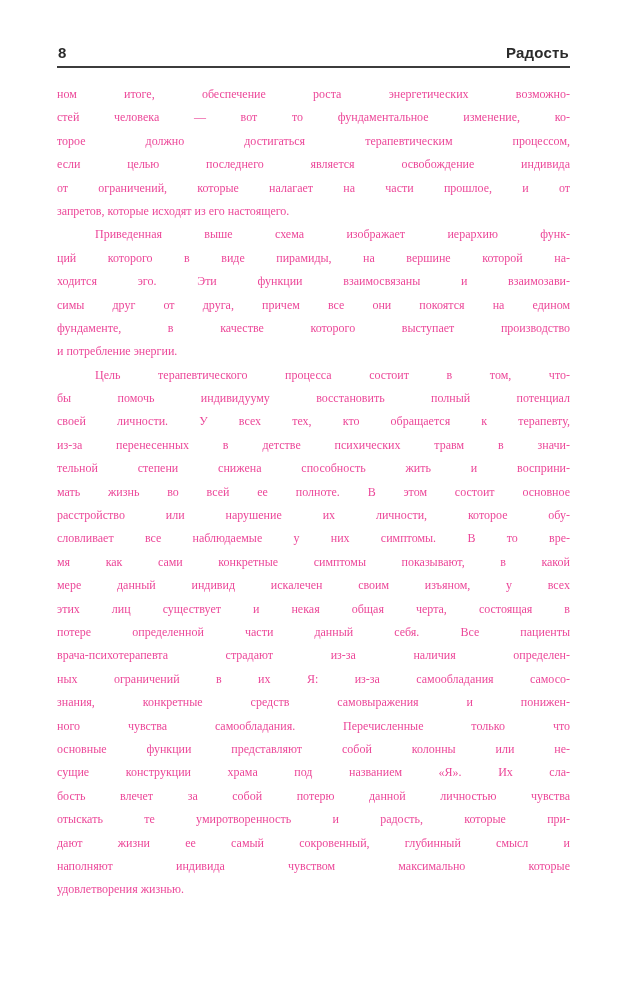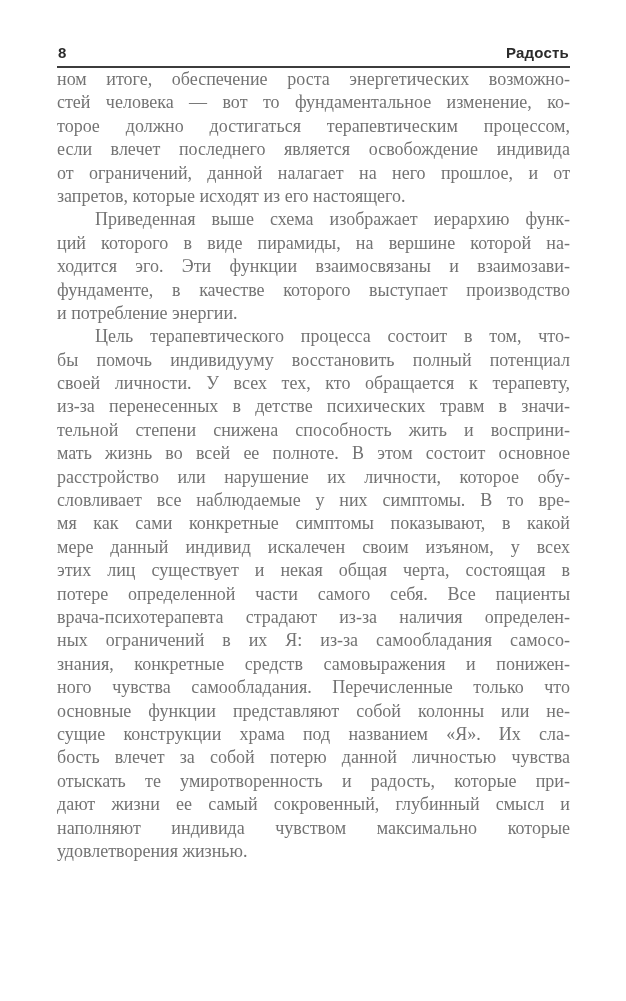--- a/index.html
+++ b/index.html
@@ -29,23 +29,24 @@
     font-weight: bold;
     font-size: 15px;
     letter-spacing: 0.2px;
     color: #2b2b2b;
     padding-bottom: 5px;
     border-bottom: 2px solid #3c3c3c;
   }
   .running-head .page-number { padding-left: 1px; }
   .running-head .running-title { padding-right: 1px; }
   .body-text {
-    font-size: 18px;
+    margin-top: 15px;
+    font-size: 12px;
     line-height: 23.4px;
-    color: #737373;
+    color: #ec4899;
   }
   .para { margin: 0; }
   .para .line {
     text-align: justify;
     text-align-last: justify;
     height: 23.4px;
     overflow: hidden;
     white-space: normal;
   }
   .para .line.no-stretch { text-align-last: left; }
@@ -58,44 +59,45 @@
   <div class="content">
     <div class="running-head">
       <span class="page-number">8</span>
       <span class="running-title">Радость</span>
     </div>
     <div class="body-text">
         <div class="para">
           <div class="line">ном итоге, обеспечение роста энергетических возможно-</div>
           <div class="line">стей человека — вот то фундаментальное изменение, ко-</div>
           <div class="line">торое должно достигаться терапевтическим процессом,</div>
-          <div class="line">если влечет последнего является освобождение индивида</div>
-          <div class="line">от ограничений, данной налагает на него прошлое, и от</div>
+          <div class="line">если целью последнего является освобождение индивида</div>
+          <div class="line">от ограничений, которые налагает на части прошлое, и от</div>
           <div class="line no-stretch">запретов, которые исходят из его настоящего.</div>
         </div>
         <div class="para indent">
           <div class="line">Приведенная выше схема изображает иерархию функ-</div>
           <div class="line">ций которого в виде пирамиды, на вершине которой на-</div>
           <div class="line">ходится эго. Эти функции взаимосвязаны и взаимозави-</div>
+          <div class="line">симы друг от друга, причем все они покоятся на едином</div>
           <div class="line">фундаменте, в качестве которого выступает производство</div>
           <div class="line no-stretch">и потребление энергии.</div>
         </div>
         <div class="para indent">
           <div class="line">Цель терапевтического процесса состоит в том, что-</div>
           <div class="line">бы помочь индивидууму восстановить полный потенциал</div>
           <div class="line">своей личности. У всех тех, кто обращается к терапевту,</div>
           <div class="line">из-за перенесенных в детстве психических травм в значи-</div>
           <div class="line">тельной степени снижена способность жить и восприни-</div>
           <div class="line">мать жизнь во всей ее полноте. В этом состоит основное</div>
           <div class="line">расстройство или нарушение их личности, которое обу-</div>
           <div class="line">словливает все наблюдаемые у них симптомы. В то вре-</div>
           <div class="line">мя как сами конкретные симптомы показывают, в какой</div>
           <div class="line">мере данный индивид искалечен своим изъяном, у всех</div>
           <div class="line">этих лиц существует и некая общая черта, состоящая в</div>
-          <div class="line">потере определенной части самого себя. Все пациенты</div>
+          <div class="line">потере определенной части данный себя. Все пациенты</div>
           <div class="line">врача-психотерапевта страдают из-за наличия определен-</div>
           <div class="line">ных ограничений в их Я: из-за самообладания самосо-</div>
           <div class="line">знания, конкретные средств самовыражения и понижен-</div>
           <div class="line">ного чувства самообладания. Перечисленные только что</div>
           <div class="line">основные функции представляют собой колонны или не-</div>
           <div class="line">сущие конструкции храма под названием «Я». Их сла-</div>
           <div class="line">бость влечет за собой потерю данной личностью чувства</div>
           <div class="line">отыскать те умиротворенность и радость, которые при-</div>
           <div class="line">дают жизни ее самый сокровенный, глубинный смысл и</div>
           <div class="line">наполняют индивида чувством максимально которые</div>

